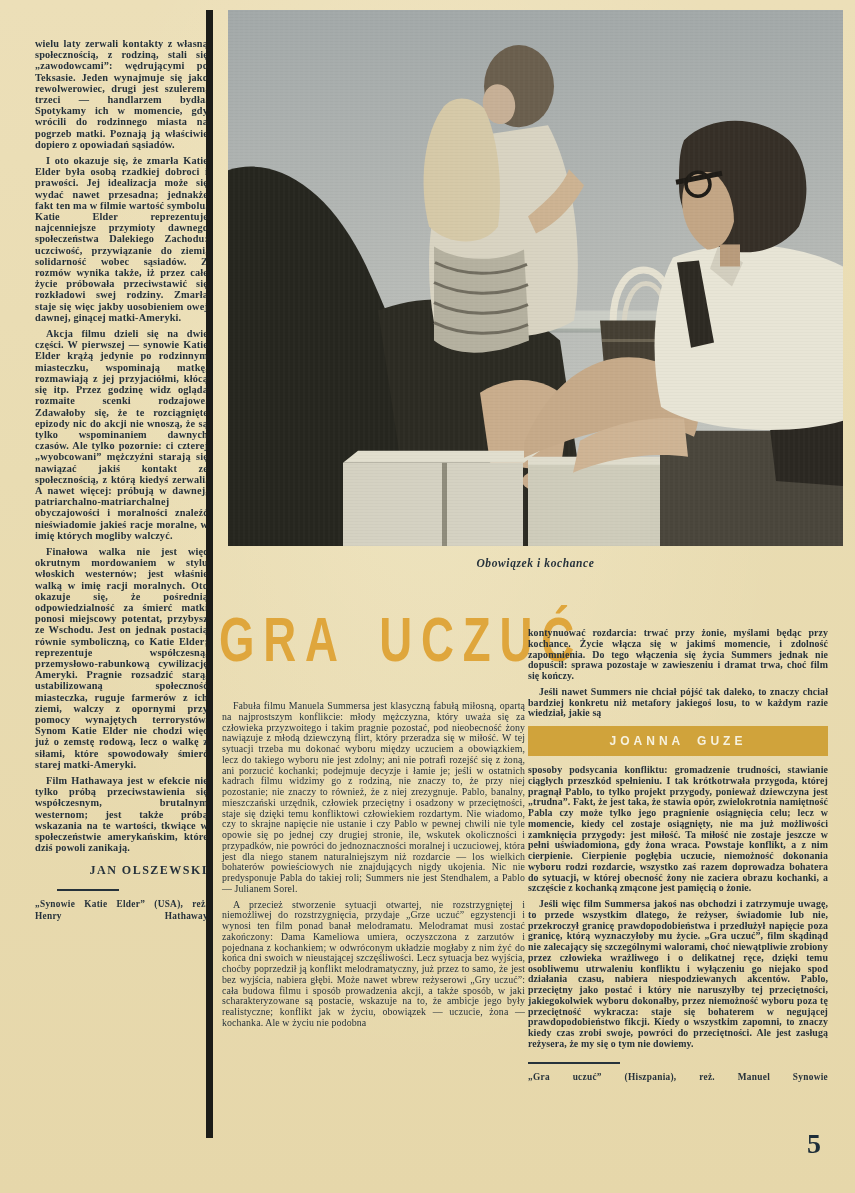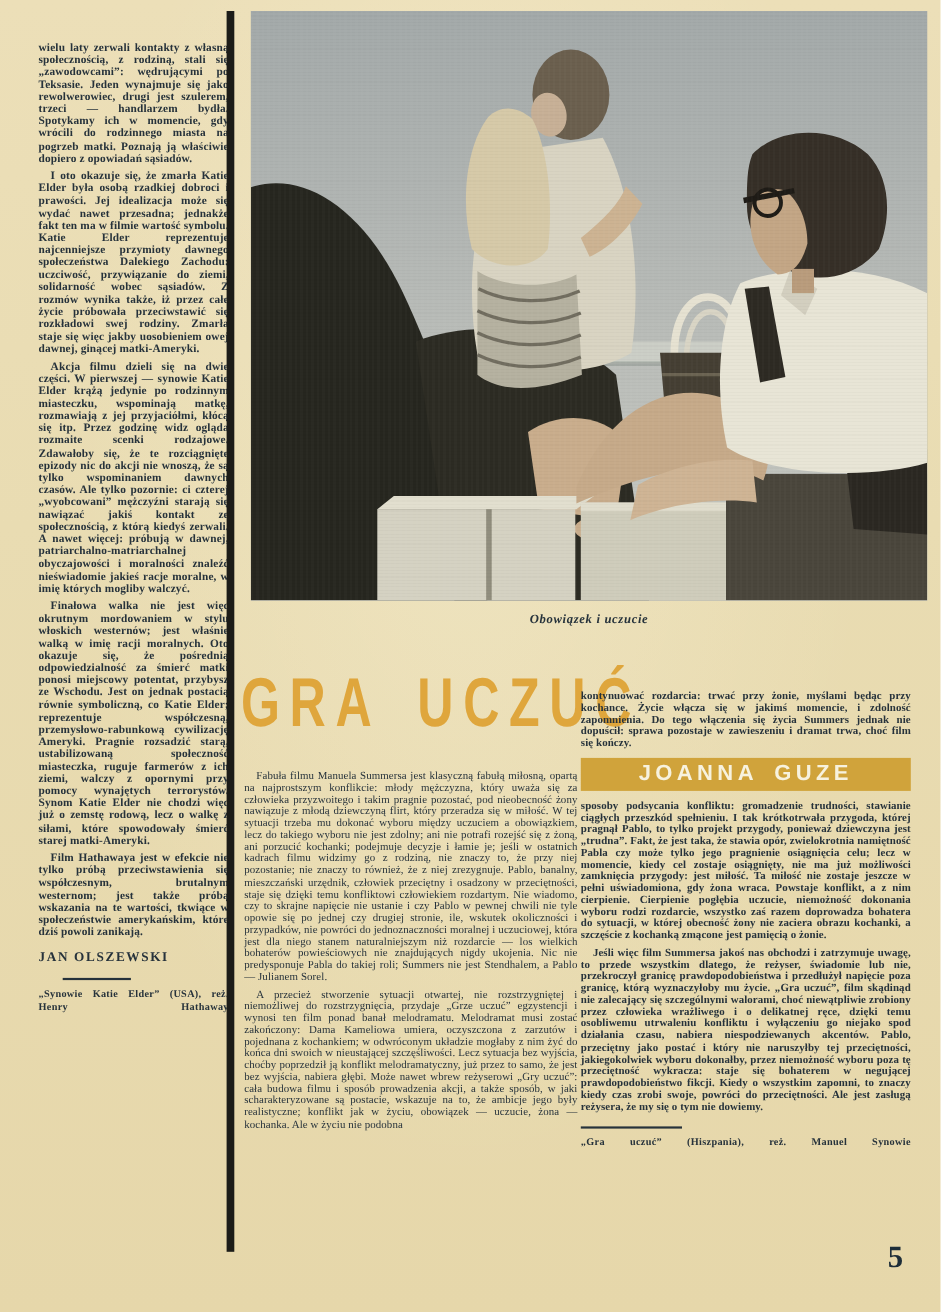--- a/index.html
+++ b/index.html
@@ -20,21 +20,21 @@
 
   
   .left-col{
     position:absolute;left:35px;top:38px;width:173px;
     font-size:10.3px;line-height:11.2px;font-weight:bold;
     text-align:justify;letter-spacing:.15px;
   }
   .para{margin:0 0 5px 0;text-indent:11px;}
   .cont .para:first-child{text-indent:0;}
   .byline{
-    text-align:left;font-weight:bold;font-size:12px;
+    text-align:right;font-weight:bold;font-size:12px;
     letter-spacing:1.5px;margin-top:12px;white-space:nowrap;
   }
   .credit-rule{width:62px;border:0;border-top:2px solid var(--ink);margin:12px 0 7px 22px;}
   .credit{font-size:9.3px;font-weight:bold;text-align:justify;line-height:12px;letter-spacing:.3px;}
   .credit:after{content:"";display:inline-block;width:100%;}
 
   
   .v-rule{position:absolute;left:206px;top:10px;width:7px;height:1128px;background:var(--rule);}
 
   
@@ -76,21 +76,21 @@
   
   .right-col{
     position:absolute;left:528px;top:628px;width:300px;
     font-size:9.9px;line-height:10.75px;font-weight:bold;
     text-align:justify;letter-spacing:.1px;
   }
   .banner{
     height:30px;margin:7px 0 9px 0;background:var(--banner-bg);
     color:var(--banner-text);display:flex;align-items:center;justify-content:center;
     font-family:"Liberation Sans","DejaVu Sans",sans-serif;
-    font-weight:bold;font-size:20px;letter-spacing:4px;word-spacing:6px;
+    font-weight:bold;font-size:12px;letter-spacing:4px;word-spacing:6px;
   }
   .right-col .credit-rule{margin-left:0;width:92px;}
 
   
   .page-num{
     position:absolute;right:34px;top:1128px;
     font-size:28px;font-weight:bold;color:#1d2d38;
   }
 </style>
 </head>
@@ -177,36 +177,37 @@
         <path d="M490,236 L515,252 L504,276 L482,258 Z" fill="#d3cfbf"></path>
         <path d="M456,130 C481,104 532,104 561,130 C581,151 583,186 571,216 C551,241 521,246 499,239 C471,231 451,206 451,176 C451,158 451,142 456,130 Z" fill="#362f27"></path>
         <path d="M456,176 C450,201 459,226 479,239 C493,239 501,229 506,211 C506,191 499,173 486,163 C473,159 461,164 456,176 Z" fill="#c3a685"></path>
         <path d="M448,172 L494,163" stroke="#1e1b16" stroke-width="5" fill="none"></path>
         <circle cx="470" cy="174" r="12" stroke="#1e1b16" stroke-width="3.5" fill="none"></circle>
         <rect x="492" y="234" width="20" height="22" fill="#b99c7c"></rect>
       </g>
     </svg>
     <div class="grain"></div>
   </div>
-  <div class="caption">Obowiązek i uczucie</div>
+  <div class="caption">Obowiązek i kochance</div>
 
   <div class="headline">
     <span>GRA UCZUĆ</span>
   </div>
 
   <div class="mid-col">
     <div>
         <p class="para">Fabuła filmu Manuela Summersa jest klasyczną fabułą miłosną, opartą na najprostszym konflikcie: młody mężczyzna, który uważa się za człowieka przyzwoitego i takim pragnie pozostać, pod nieobecność żony nawiązuje z młodą dziewczyną flirt, który przeradza się w miłość. W tej sytuacji trzeba mu dokonać wyboru między uczuciem a obowiązkiem, lecz do takiego wyboru nie jest zdolny; ani nie potrafi rozejść się z żoną, ani porzucić kochanki; podejmuje decyzje i łamie je; jeśli w ostatnich kadrach filmu widzimy go z rodziną, nie znaczy to, że przy niej pozostanie; nie znaczy to również, że z niej zrezygnuje. Pablo, banalny, mieszczański urzędnik, człowiek przeciętny i osadzony w przeciętności, staje się dzięki temu konfliktowi człowiekiem rozdartym. Nie wiadomo, czy to skrajne napięcie nie ustanie i czy Pablo w pewnej chwili nie tyle opowie się po jednej czy drugiej stronie, ile, wskutek okoliczności i przypadków, nie powróci do jednoznaczności moralnej i uczuciowej, która jest dla niego stanem naturalniejszym niż rozdarcie — los wielkich bohaterów powieściowych nie znajdujących nigdy ukojenia. Nic nie predysponuje Pabla do takiej roli; Summers nie jest Stendhalem, a Pablo — Julianem Sorel.</p>
         <p class="para">A przecież stworzenie sytuacji otwartej, nie rozstrzygniętej i niemożliwej do rozstrzygnięcia, przydaje „Grze uczuć” egzystencji i wynosi ten film ponad banał melodramatu. Melodramat musi zostać zakończony: Dama Kameliowa umiera, oczyszczona z zarzutów i pojednana z kochankiem; w odwróconym układzie mogłaby z nim żyć do końca dni swoich w nieustającej szczęśliwości. Lecz sytuacja bez wyjścia, choćby poprzedził ją konflikt melodramatyczny, już przez to samo, że jest bez wyjścia, nabiera głębi. Może nawet wbrew reżyserowi „Gry uczuć”: cała budowa filmu i sposób prowadzenia akcji, a także sposób, w jaki scharakteryzowane są postacie, wskazuje na to, że ambicje jego były realistyczne; konflikt jak w życiu, obowiązek — uczucie, żona — kochanka. Ale w życiu nie podobna</p>
       </div>
   </div>
 
   <div class="right-col">
     <div class="cont">
         <p class="para">kontynuować rozdarcia: trwać przy żonie, myślami będąc przy kochance. Życie włącza się w jakimś momencie, i zdolność zapomnienia. Do tego włączenia się życia Summers jednak nie dopuścił: sprawa pozostaje w zawieszeniu i dramat trwa, choć film się kończy.</p>
+        <p class="para">Jeśli nawet Summers nie chciał pójść tak daleko, to znaczy chciał bardziej konkretu niż metafory jakiegoś losu, to w każdym razie wiedział, jakie są</p>
       </div>
     <div class="banner">JOANNA GUZE</div>
     <div class="cont">
         <p class="para">sposoby podsycania konfliktu: gromadzenie trudności, stawianie ciągłych przeszkód spełnieniu. I tak krótkotrwała przygoda, której pragnął Pablo, to tylko projekt przygody, ponieważ dziewczyna jest „trudna”. Fakt, że jest taka, że stawia opór, zwielokrotnia namiętność Pabla czy może tylko jego pragnienie osiągnięcia celu; lecz w momencie, kiedy cel zostaje osiągnięty, nie ma już możliwości zamknięcia przygody: jest miłość. Ta miłość nie zostaje jeszcze w pełni uświadomiona, gdy żona wraca. Powstaje konflikt, a z nim cierpienie. Cierpienie pogłębia uczucie, niemożność dokonania wyboru rodzi rozdarcie, wszystko zaś razem doprowadza bohatera do sytuacji, w której obecność żony nie zaciera obrazu kochanki, a szczęście z kochanką zmącone jest pamięcią o żonie.</p>
         <p class="para">Jeśli więc film Summersa jakoś nas obchodzi i zatrzymuje uwagę, to przede wszystkim dlatego, że reżyser, świadomie lub nie, przekroczył granicę prawdopodobieństwa i przedłużył napięcie poza granicę, którą wyznaczyłoby mu życie. „Gra uczuć”, film skądinąd nie zalecający się szczególnymi walorami, choć niewątpliwie zrobiony przez człowieka wrażliwego i o delikatnej ręce, dzięki temu osobliwemu utrwaleniu konfliktu i wyłączeniu go niejako spod działania czasu, nabiera niespodziewanych akcentów. Pablo, przeciętny jako postać i który nie naruszyłby tej przeciętności, jakiegokolwiek wyboru dokonałby, przez niemożność wyboru poza tę przeciętność wykracza: staje się bohaterem w negującej prawdopodobieństwo fikcji. Kiedy o wszystkim zapomni, to znaczy kiedy czas zrobi swoje, powróci do przeciętności. Ale jest zasługą reżysera, że my się o tym nie dowiemy.</p>
       </div>
     <hr class="credit-rule">
     <div class="credit">„Gra uczuć” (Hiszpania), reż. Manuel Synowie</div>
   </div>
 

